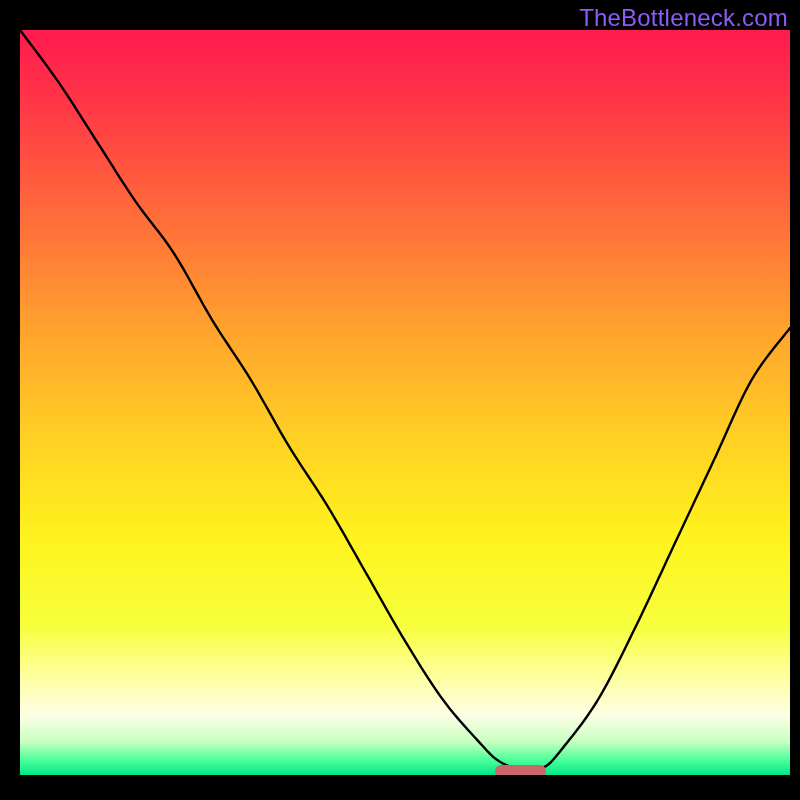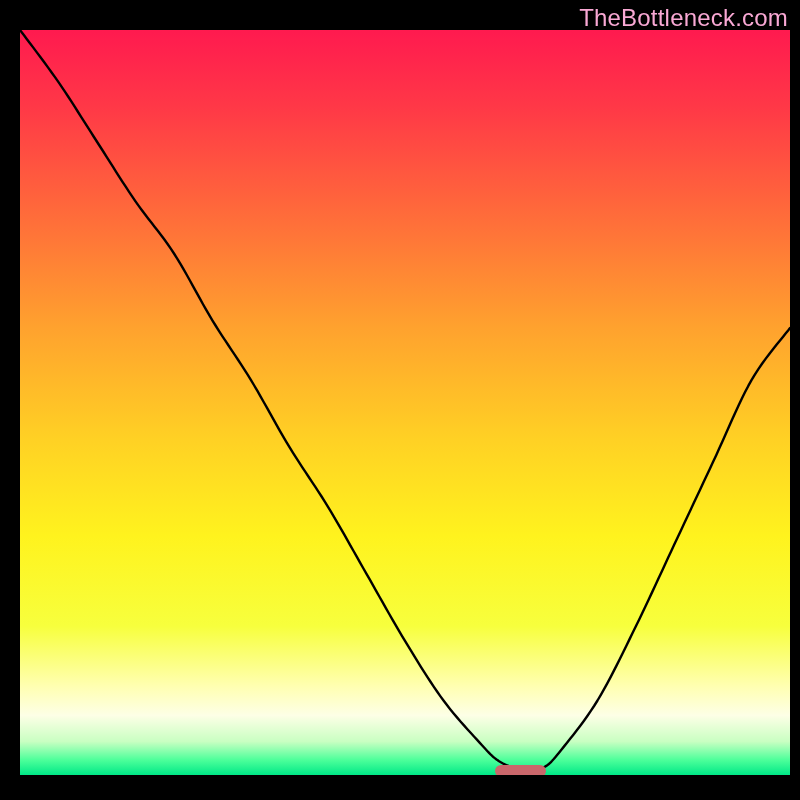--- a/index.html
+++ b/index.html
@@ -16,21 +16,21 @@
     height: 800px;
     background: #000;
   }
   .watermark {
     position: absolute;
     top: 4px;
     right: 12px;
     font-family: Arial, Helvetica, sans-serif;
     font-size: 24px;
     font-weight: 500;
-    color: #f9a8d4;
+    color: #8b5cf6;
     letter-spacing: 0.2px;
     z-index: 10;
   }
   .plot-area {
     position: absolute;
     left: 20px;
     top: 30px;
     width: 770px;
     height: 745px;
     overflow: hidden;

